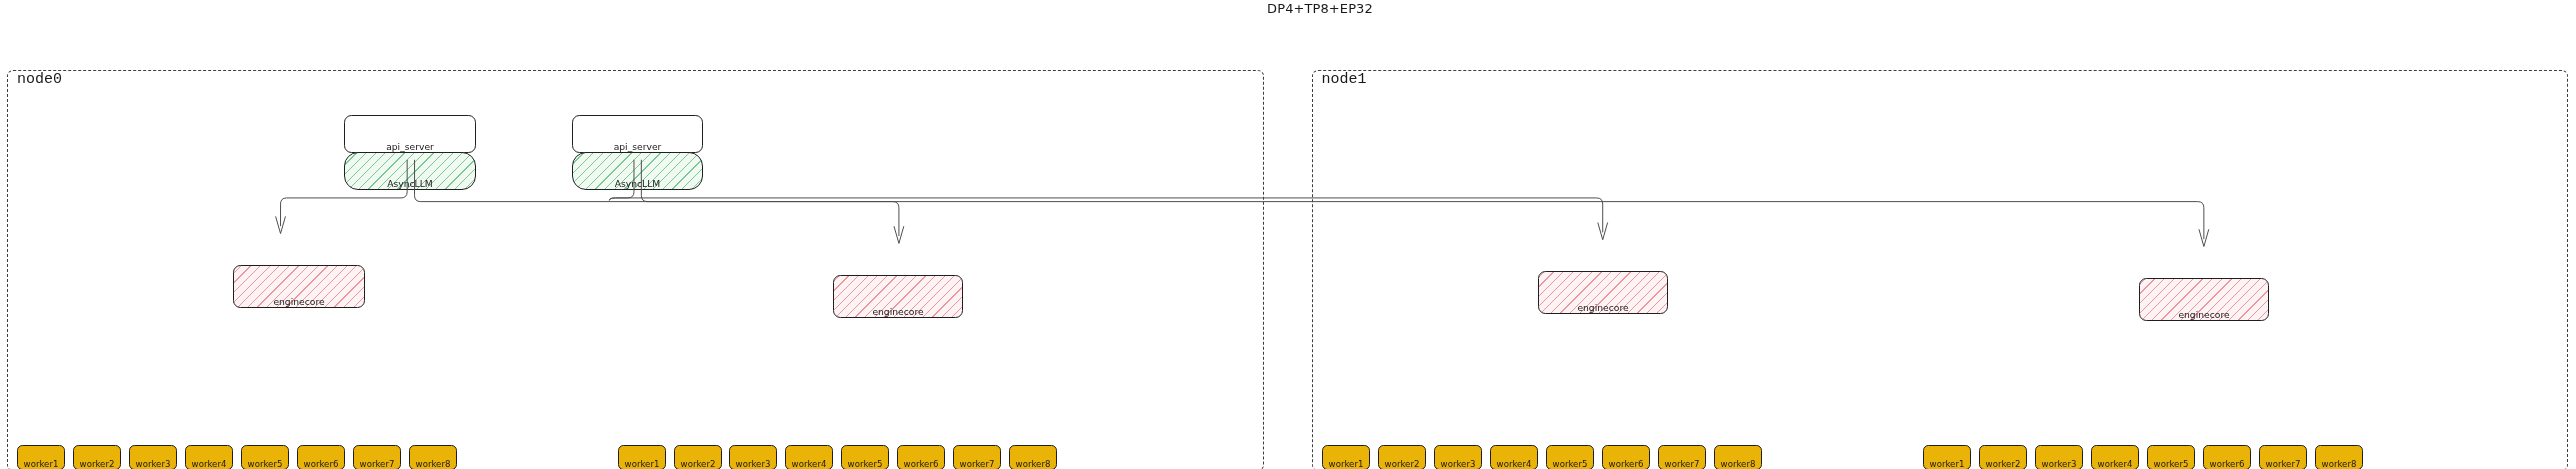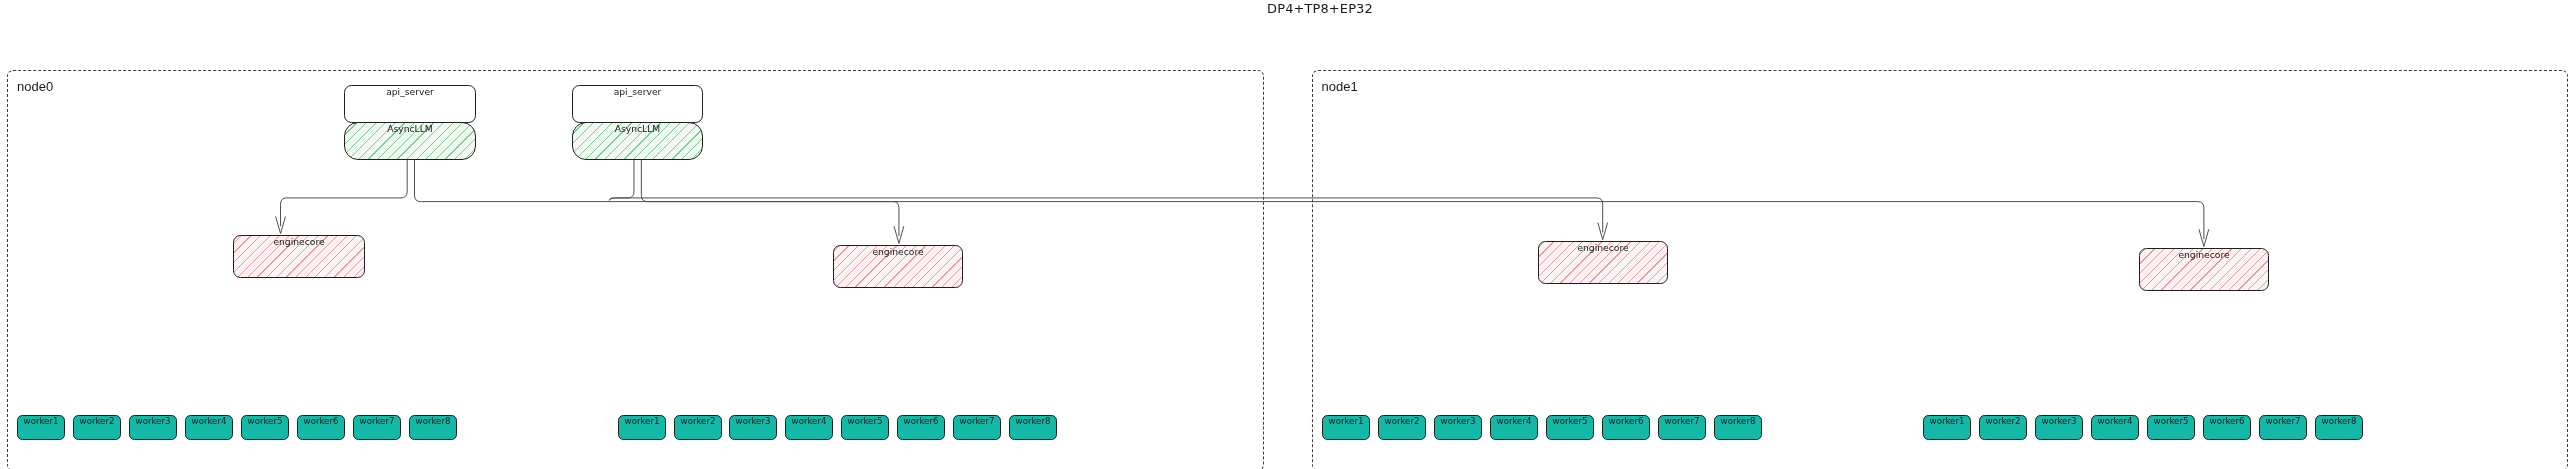--- a/index.html
+++ b/index.html
@@ -38,40 +38,41 @@
   .node-cluster {
     position: absolute;
     border: 1.2px dashed #3d3d3d;
     border-radius: 6.2px;
     box-sizing: border-box;
     background: transparent;
   }
   .node-cluster-label {
     position: absolute;
     left: 8.6px;
-    top: 8px;
-    font-size: 13px;
+    top: 0;
+    font-size: 15px;
     color: #1a1a1a;
-    font-family: Liberation Sans, sans-serif;
+    font-family: Liberation Mono, monospace;
     white-space: nowrap;
   }
   
   .nodebox {
     position: absolute;
     box-sizing: border-box;
     border: 1.2px solid #1f1f1f;
     border-radius: 6.2px;
     display: flex;
-    align-items: flex-start;
+    align-items: flex-end;
     justify-content: center;
     font-size: 9.2px;
     color: #1a1a1a;
     background: #ffffff;
     white-space: nowrap;
     font-family: "DejaVu Sans", sans-serif;
+    margin-top: 30px;
   }
   .nodebox.api-server {
     border-radius: 7.4px;
     background: #ffffff;
   }
   
   .nodebox.asyncllm {
     border-radius: 14px;
     background-color: #f1faf2;
     background-image: repeating-linear-gradient(
@@ -89,21 +90,21 @@
     background-image: repeating-linear-gradient(
       -45deg,
       rgba(231, 120, 125, 0.75) 0px,
       rgba(231, 120, 125, 0.75) 0.9px,
       rgba(0, 0, 0, 0) 0.9px,
       rgba(0, 0, 0, 0) 6.8px
     );
   }
   .nodebox.worker {
     border-radius: 5.5px;
-    background: #14b8a6;
+    background: #eab308;
     font-size: 8.6px;
   }
   
   #edge-layer {
     position: absolute;
     left: 0;
     top: 0;
     width: 2576px;
     height: 469px;
     pointer-events: none;

